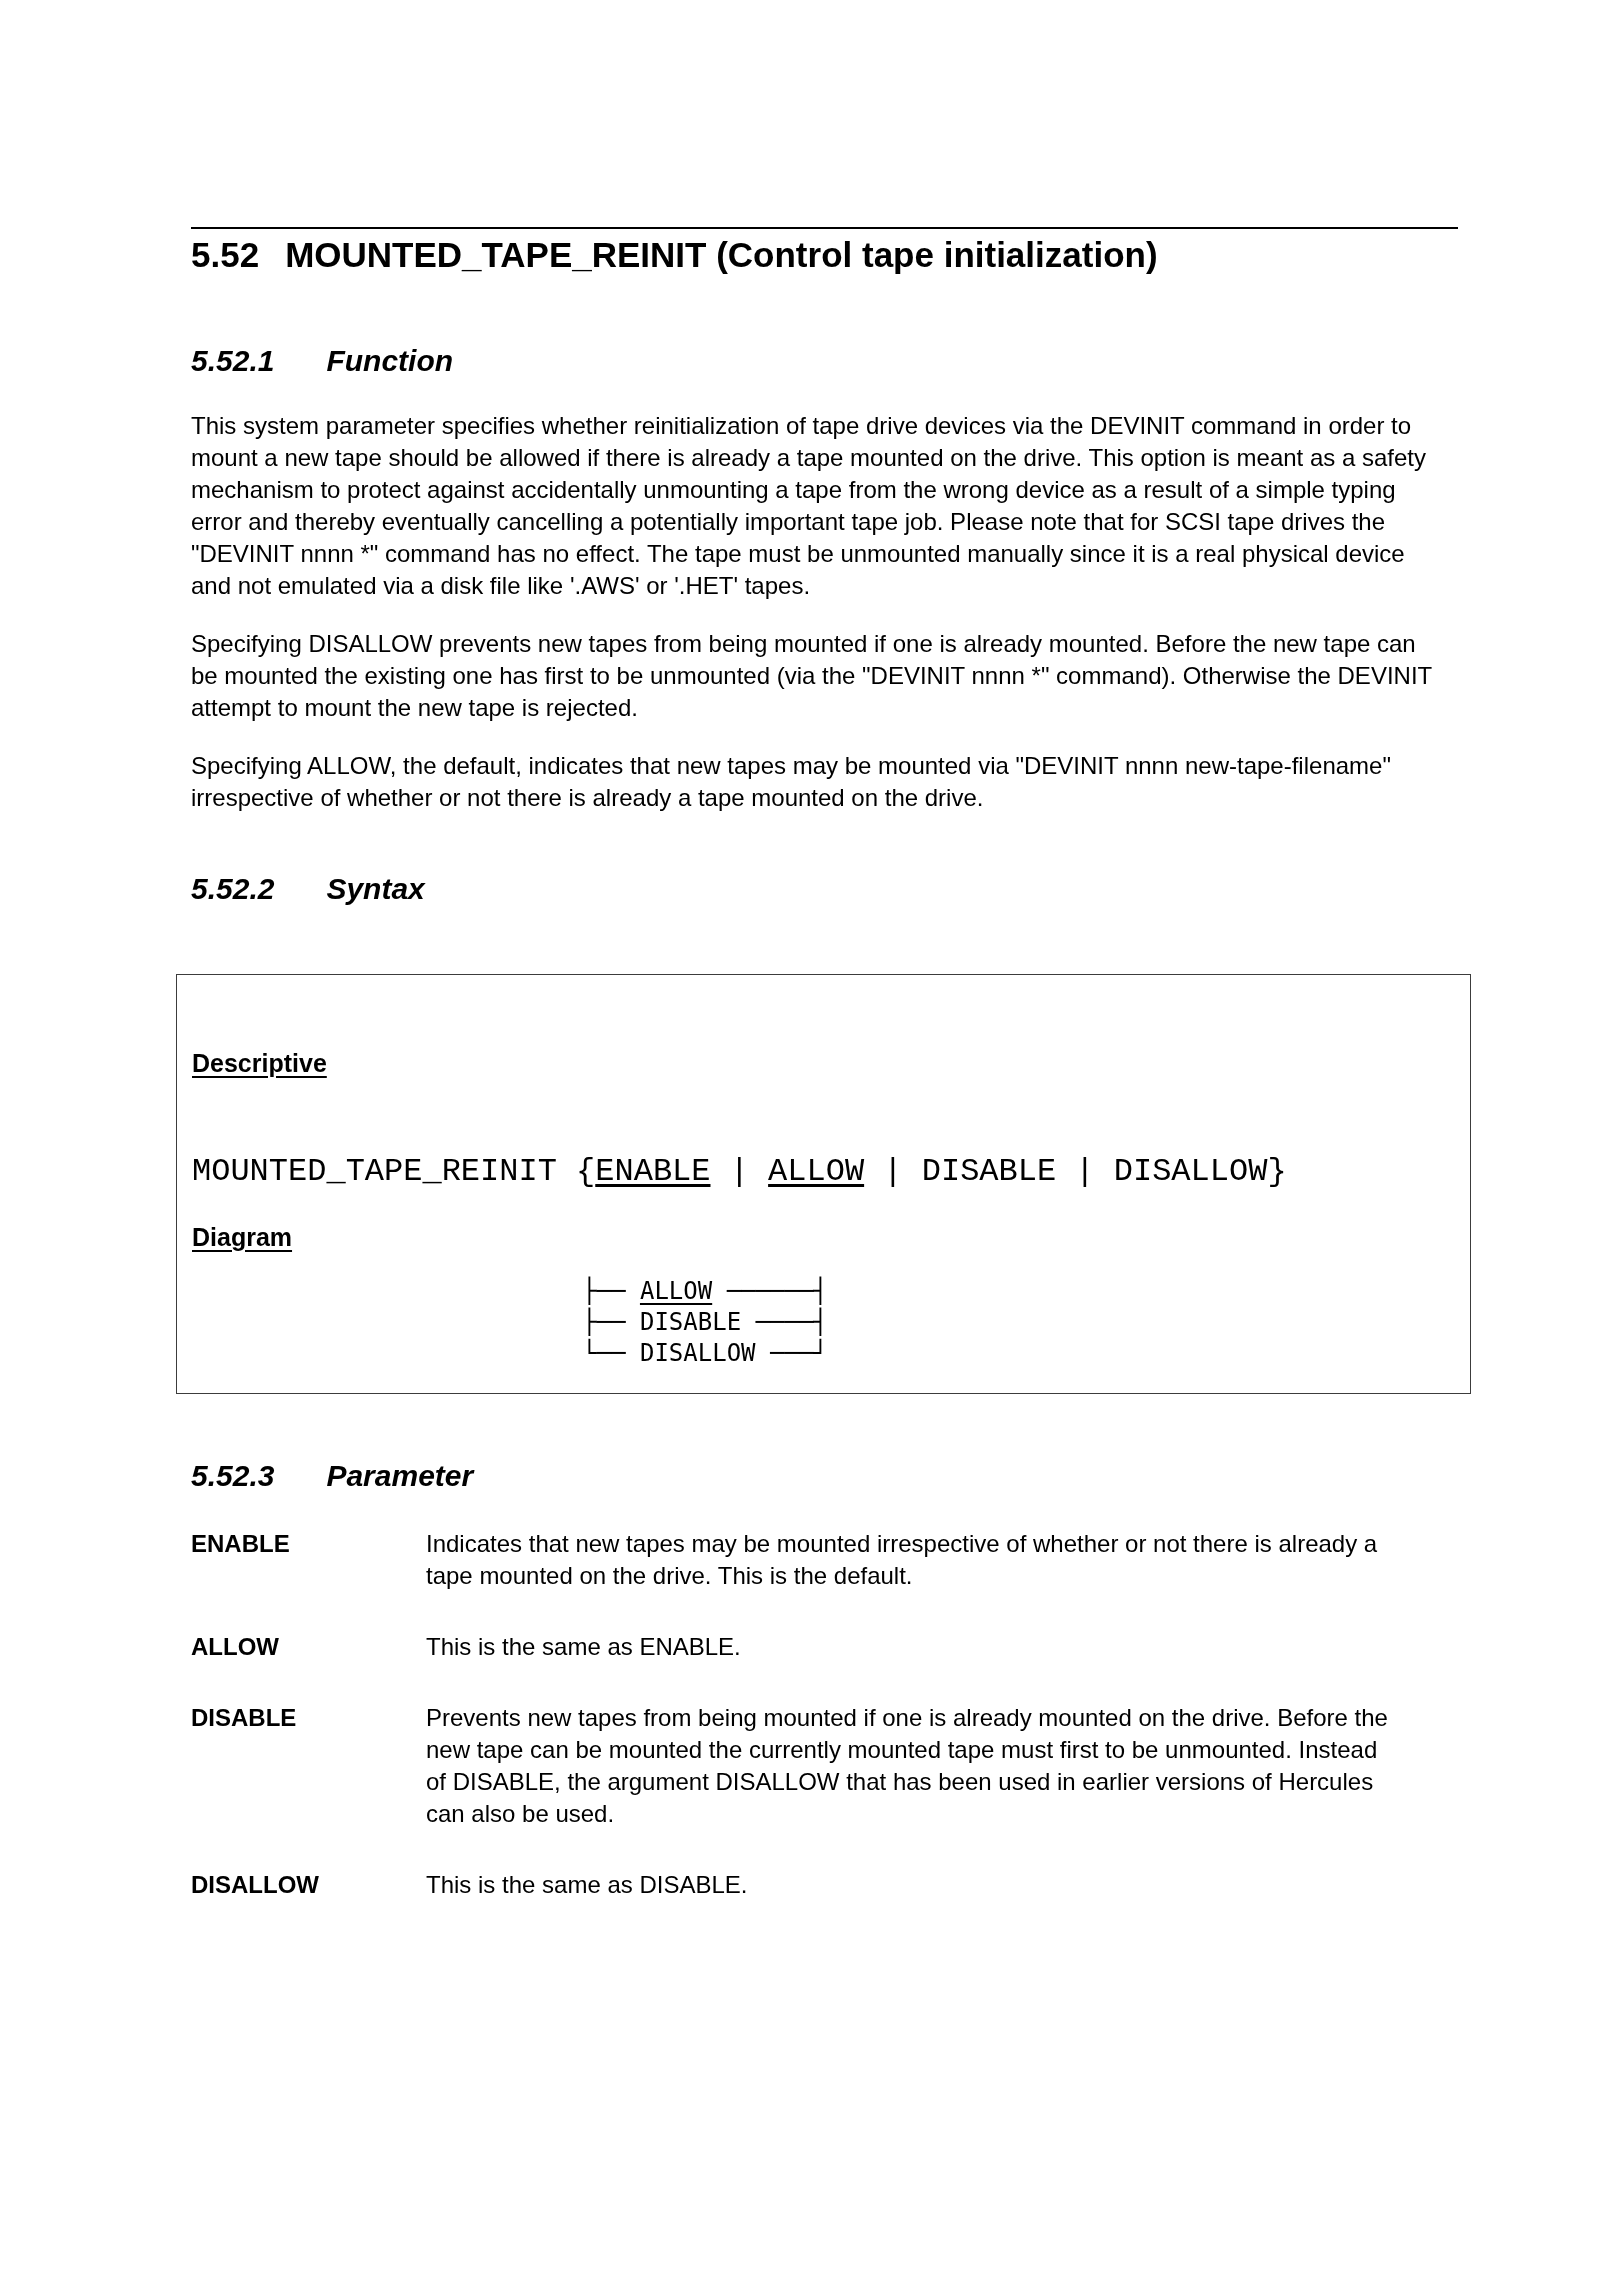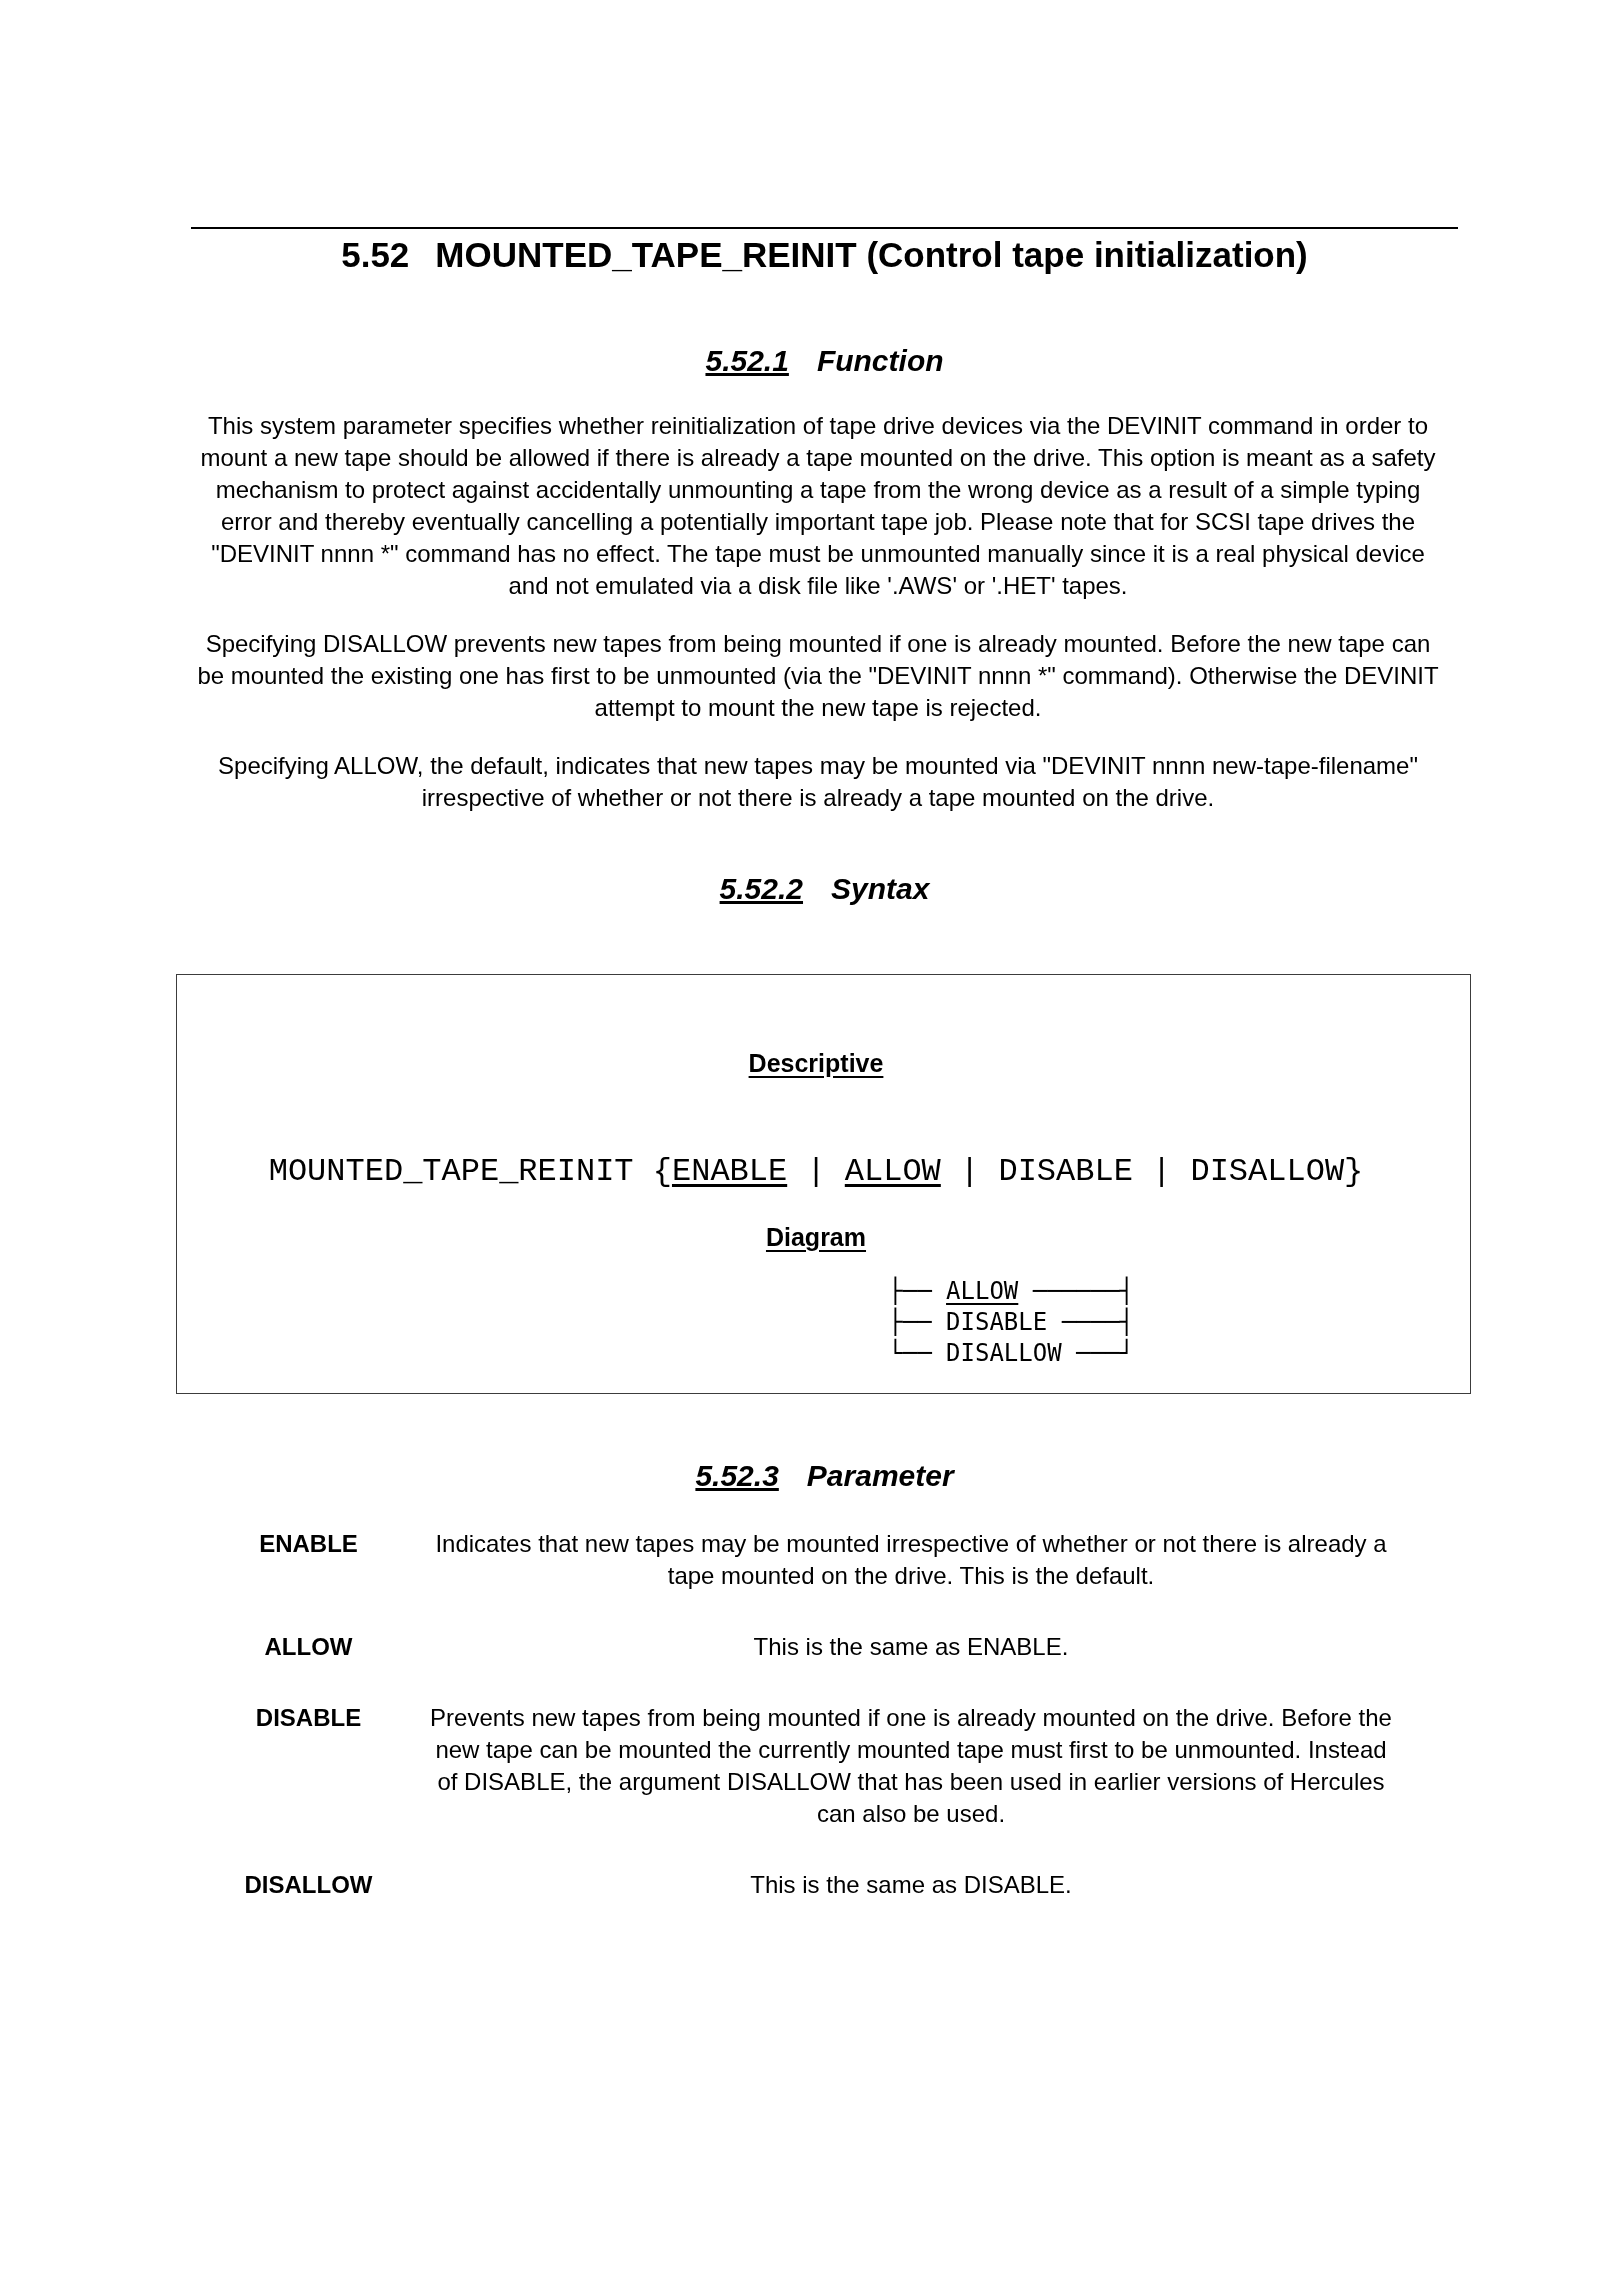--- a/index.html
+++ b/index.html
@@ -15,21 +15,20 @@
     overflow: hidden;
   }
   .page {
     position: relative;
     width: 1616px;
     height: 2286px;
     background: #fff;
   }
   .content {
     padding: 0 158px 0 191px;
-    text-align: center;
   }
   .top-rule {
     margin-top: 227px;
     height: 0;
     border-top: 2.8px solid #000;
   }
   h1.doc-title {
     margin: 5.6px 0 0 0;
     font-size: 35px;
     font-weight: bold;
@@ -38,21 +37,21 @@
   }
   h1 .h-num { margin-right: 26px; }
   h2.sec-heading {
     margin: 0;
     font-size: 30px;
     font-weight: bold;
     font-style: italic;
     line-height: 1.15;
     white-space: nowrap;
   }
-  h2 .h-num { margin-right: 28px; text-decoration: underline; }
+  h2 .h-num { margin-right: 52px; }
   #h-function  { margin-top: 69px; }
   #h-syntax    { margin-top: 58px; }
   #h-parameter { margin-top: 65px; }
   p.body-para {
     margin: 26px 0 0 0;
     font-size: 24px;
     line-height: 32px;
     max-width: 1254px;
   }
   p.body-para.first { margin-top: 32px; }

